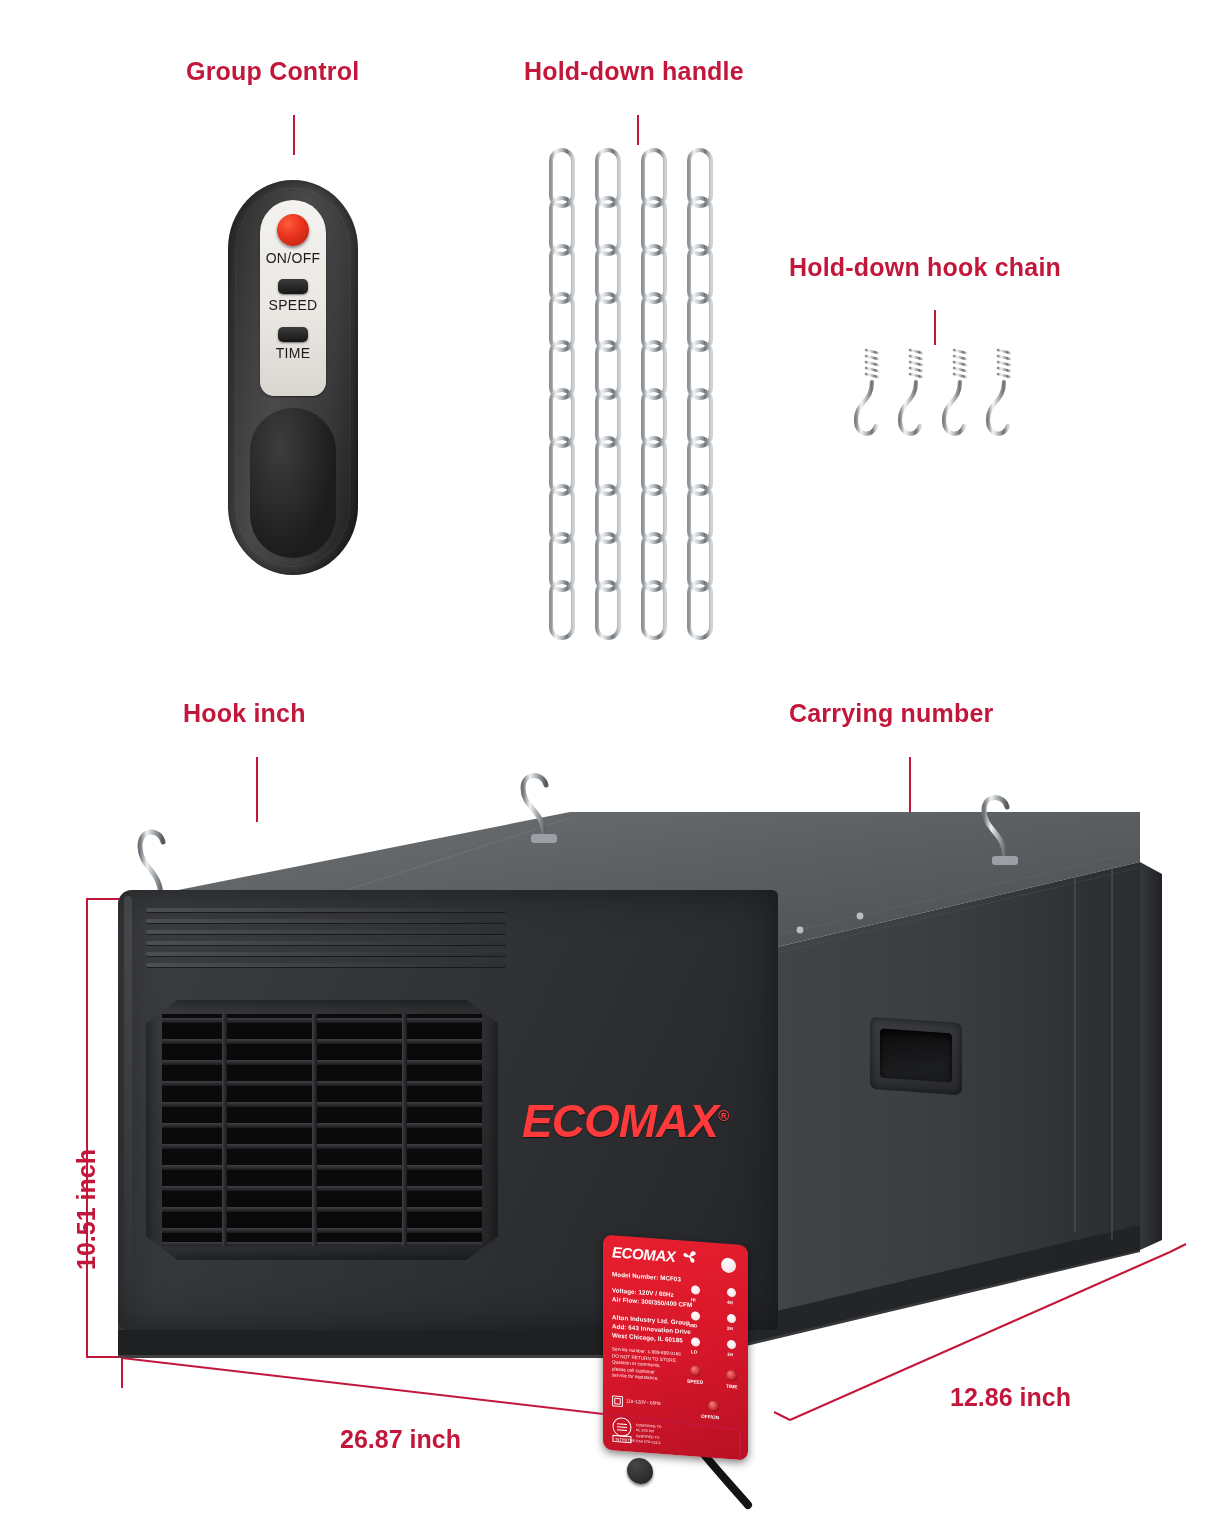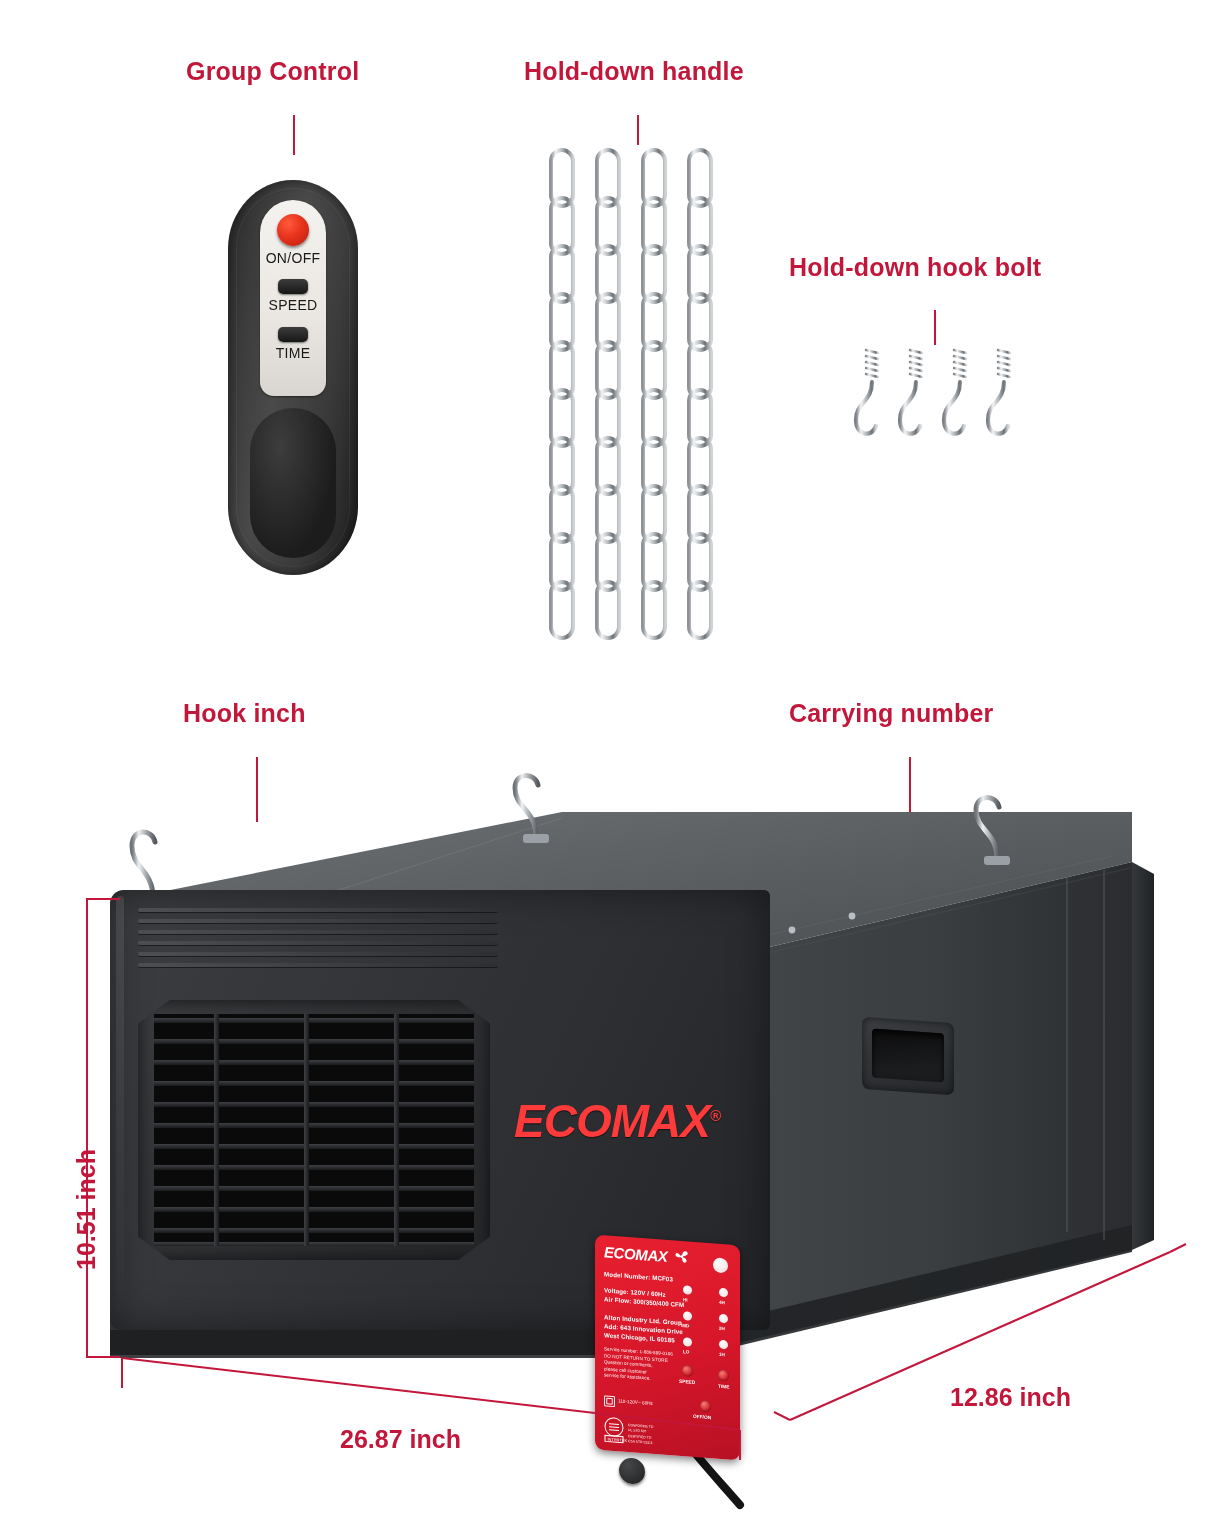--- a/index.html
+++ b/index.html
@@ -46,21 +46,21 @@
   .remote-lower{position:absolute;left:22px;top:228px;width:86px;height:150px;border-radius:43px;
           background:radial-gradient(ellipse at 35% 25%,#3d3d3d,#1c1c1c 70%);}
 
   
   .chains{position:absolute;left:548px;top:144px;width:170px;height:520px;}
 
   
   .hookbolts{position:absolute;left:852px;top:340px;width:166px;height:125px;}
 
   
-  .unit{position:absolute;left:92px;top:770px;width:1070px;height:650px;}
+  .unit{position:absolute;left:100px;top:770px;width:1070px;height:650px;}
 
   
   .front{position:absolute;left:18px;top:120px;width:660px;height:440px;
          background:linear-gradient(115deg,#3b3d40 0%,#343639 30%,#2c2e31 65%,#232528 100%);
          border-radius:14px 6px 6px 10px;
          box-shadow:inset 0 0 40px rgba(0,0,0,.45);}
   .front:after{content:"";position:absolute;left:6px;top:6px;width:8px;height:428px;
          background:linear-gradient(180deg,rgba(255,255,255,.10),rgba(255,255,255,0));
          border-radius:8px;}
   
@@ -125,21 +125,21 @@
 <body>
 
 <div class="stage">
 
   <div class="callout" style="left:186px;top:57px;">Group Control</div>
   <div class="leader" style="left:293px;top:115px;height:40px;"></div>
 
   <div class="callout" style="left:524px;top:57px;">Hold-down handle</div>
   <div class="leader" style="left:637px;top:115px;height:30px;"></div>
 
-  <div class="callout" style="left:789px;top:253px;">Hold-down hook bolt</div>
+  <div class="callout" style="left:789px;top:253px;">Hold-down hook chain</div>
   <div class="leader" style="left:934px;top:310px;height:35px;"></div>
 
   <div class="callout" style="left:183px;top:699px;">Hook inch</div>
   <div class="leader" style="left:256px;top:757px;height:65px;"></div>
 
   <div class="callout" style="left:789px;top:699px;">Carrying number</div>
   <div class="leader" style="left:909px;top:757px;height:300px;"></div>
 
   <div class="remote">
     <div class="remote-panel">

